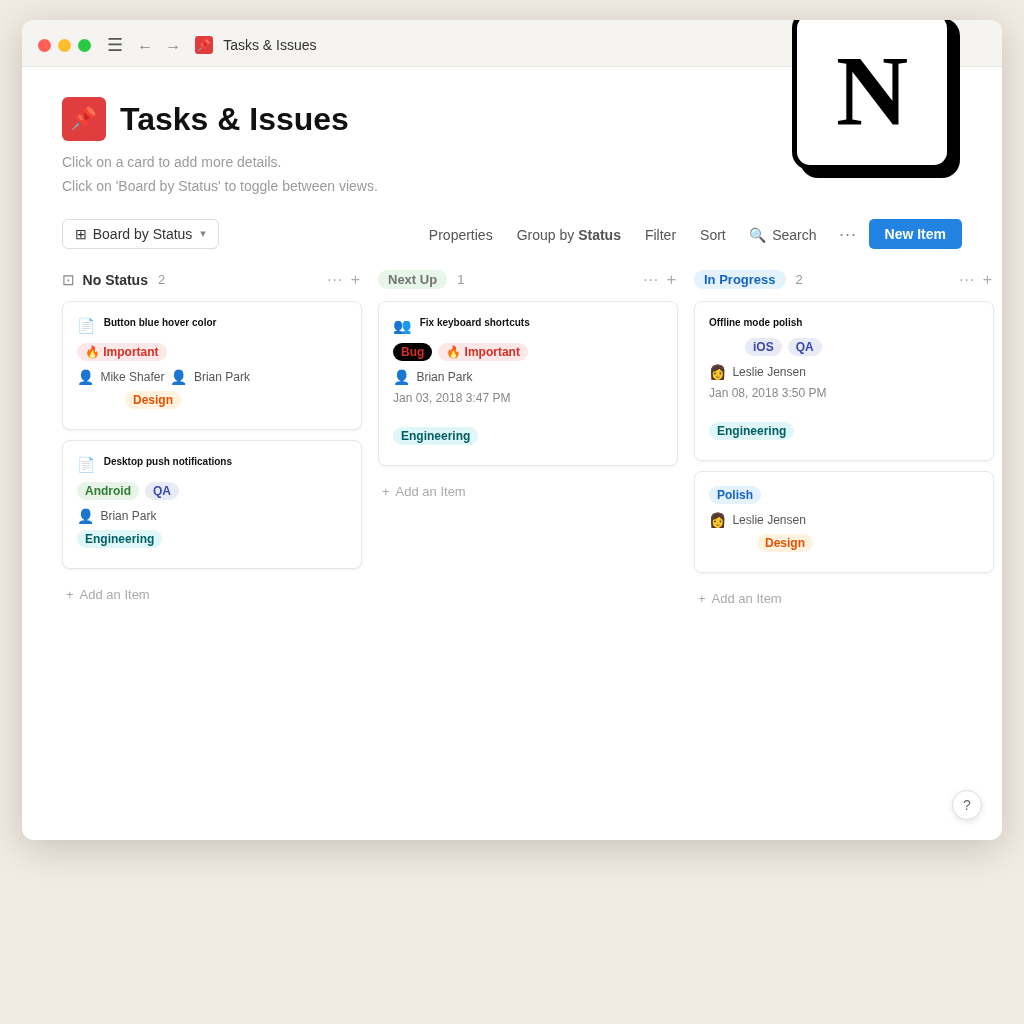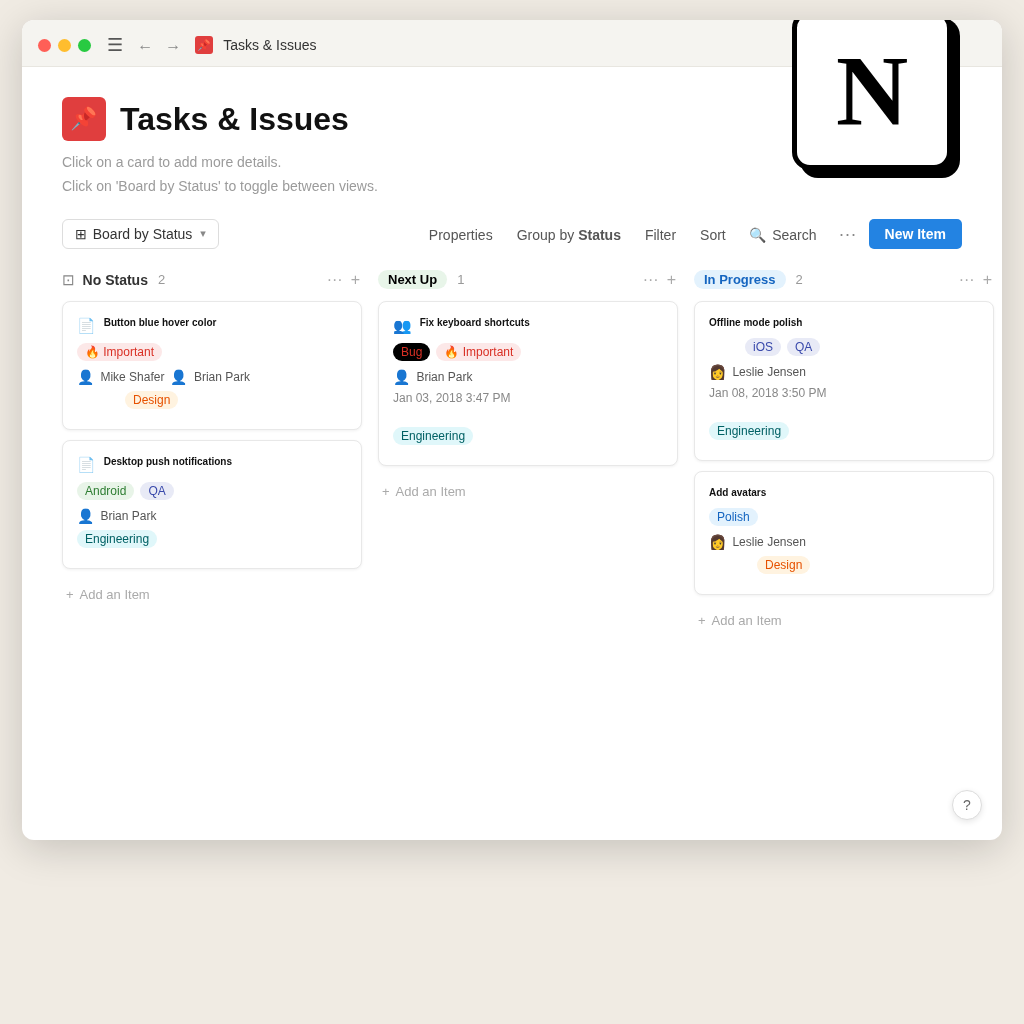--- a/index.html
+++ b/index.html
@@ -113,37 +113,37 @@
     .column-header {
       display: flex; align-items: center; gap: 8px;
       margin-bottom: 10px;
     }
     .col-icon { font-size: 15px; color: #888; }
     .col-title { font-size: 14px; font-weight: 600; color: #333; }
     .col-count { font-size: 13px; color: #999; margin-left: 2px; }
     .col-status-badge {
       padding: 2px 10px; border-radius: 20px; font-size: 13px; font-weight: 600;
     }
-    .badge-next { background: #e8f5e9; color: #000000; }
+    .badge-next { background: #e8f5e9; color: #737373; }
     .badge-inprogress { background: #e3f2fd; color: #1565c0; }
     .col-actions { margin-left: auto; display: flex; gap: 4px; }
     .col-action-btn { background: none; border: none; cursor: pointer; font-size: 16px; color: #aaa; padding: 2px; }
 
     
     .card {
       background: #fff; border: 1px solid #e8e8e8; border-radius: 8px;
       padding: 14px 14px 12px 14px; margin-bottom: 10px;
       box-shadow: 0 1px 3px rgba(0,0,0,0.06); cursor: pointer;
     }
     .card-title-row { display: flex; align-items: flex-start; gap: 8px; margin-bottom: 8px; }
     .card-icon { font-size: 15px; color: #888; margin-top: 1px; flex-shrink: 0; }
     .card-title { font-size: 10px; font-weight: 600; color: #111; line-height: 1.4; }
     .card-tags { display: flex; flex-wrap: wrap; gap: 6px; margin-bottom: 8px; }
     .tag {
-      padding: 2px 8px; border-radius: 12px; font-size: 12px; font-weight: 400;
+      padding: 2px 8px; border-radius: 12px; font-size: 12px; font-weight: 700;
     }
     .tag-important { background: #fce8e8; color: #d93025; }
     .tag-bug { background: #000000; color: #d93025; }
     .tag-android { background: #e8f4e8; color: #2e7d32; }
     .tag-qa { background: #e8eaf6; color: #3949ab; }
     .tag-ios { background: #e8eaf6; color: #3949ab; margin-left: 36px; }
     .tag-polish { background: #e3f2fd; color: #1565c0; }
     .tag-design { background: #fff3e0; color: #e65100; margin-left: 48px; }
     .tag-engineering { background: #e0f7fa; color: #006064; }
     .card-people { display: flex; align-items: center; gap: 6px; margin-bottom: 6px; }
@@ -338,23 +338,20 @@
             <span class="avatar-person">👩</span>
             <span class="person-name">Leslie Jensen</span>
           </div>
           <div class="card-date">Jan 08, 2018 3:50 PM</div>
           <div class="card-tags">
             <span class="tag tag-engineering">Engineering</span>
           </div>
         </div>
 
         <div class="card">
-          <div class="card-title-row">
-            <span class="card-title">Add avatars</span>
-          </div>
           <div class="card-tags">
             <span class="tag tag-polish">Polish</span>
           </div>
           <div class="card-people">
             <span class="avatar-person">👩</span>
             <span class="person-name">Leslie Jensen</span>
           </div>
           <div class="card-tags">
             <span class="tag tag-design">Design</span>
           </div>

